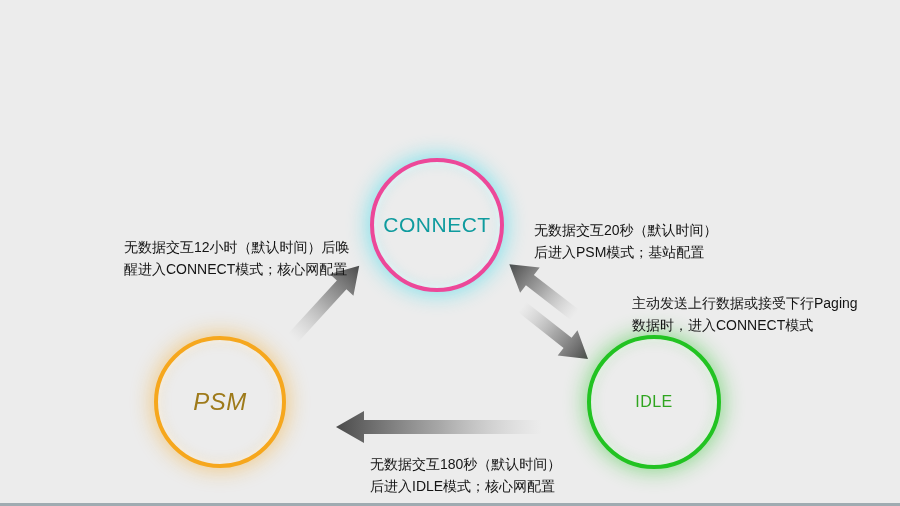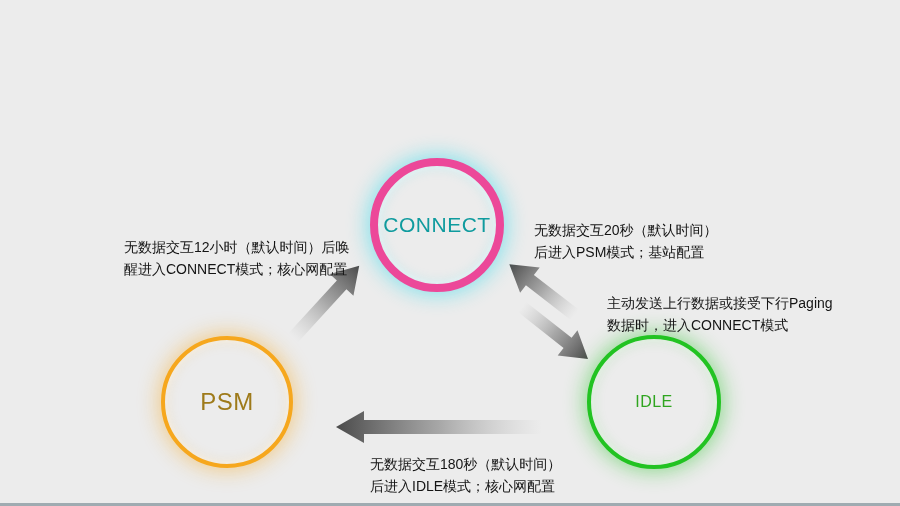--- a/index.html
+++ b/index.html
@@ -15,43 +15,44 @@
   .state-circle{
     position:absolute;border-radius:50%;box-sizing:border-box;
     display:flex;align-items:center;justify-content:center;
     background:#ececec;
   }
   .state-circle .state-label{
     font-weight:500;letter-spacing:0.5px;
   }
   .circle-connect{
     left:370px;top:158px;width:134px;height:134px;
-    border:8px solid #ec4899;
+    border:4px solid #ec4899;
     box-shadow:0 0 20px 3px rgba(14,214,238,0.45), inset 0 0 14px rgba(14,214,238,0.18), inset 0 0 8px rgba(255,255,255,0.7);
   }
   .circle-connect .state-label{font-size:21px;color:#0f9b9e;}
   .circle-psm{
-    left:161px;top:336px;width:132px;height:132px;
+    left:154px;top:336px;width:132px;height:132px;
     border:4px solid #f6a71d;
     box-shadow:0 0 20px 3px rgba(246,167,29,0.45), inset 0 0 14px rgba(246,167,29,0.18), inset 0 0 8px rgba(255,255,255,0.7);
+    font-style:italic;
   }
   .circle-psm .state-label{font-size:24px;color:#9e7a1a;}
   .circle-idle{
     left:587px;top:335px;width:134px;height:134px;
     border:4px solid #22c322;
     box-shadow:0 0 20px 3px rgba(34,195,34,0.45), inset 0 0 14px rgba(34,195,34,0.18), inset 0 0 8px rgba(255,255,255,0.7);
   }
   .circle-idle .state-label{font-size:16px;color:#2fa51f;}
   .caption{
     position:absolute;font-size:14px;font-weight:normal;color:#141414;
     line-height:22px;white-space:nowrap;
   }
   .caption-left{left:124px;top:236px;}
   .caption-right1{left:534px;top:219px;}
-  .caption-right2{left:607px;top:292px;}
+  .caption-right2{left:632px;top:292px;}
   .caption-bottom{left:370px;top:453px;}
   .arrows-layer{position:absolute;left:0;top:0;width:900px;height:506px;}
 </style>
 </head>
 <body>
 
 <div class="canvas">
 
   <svg class="arrows-layer" viewBox="0 0 900 506" width="900" height="506">
     <defs>

